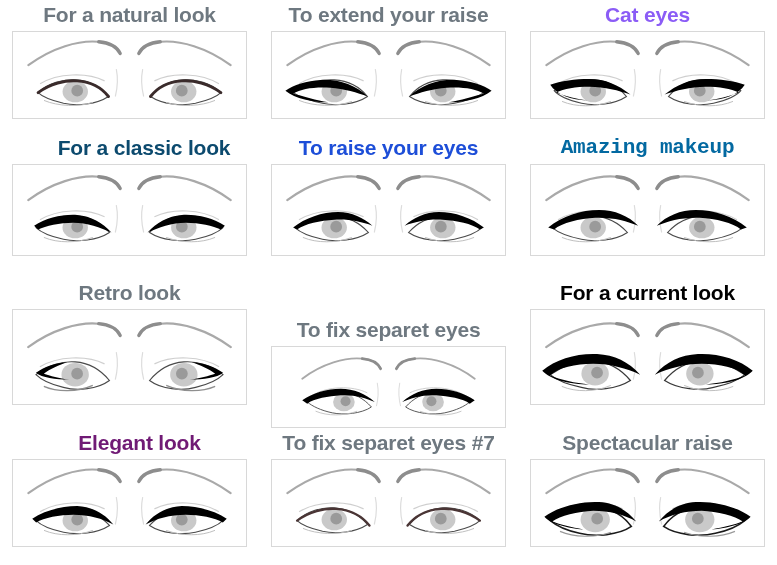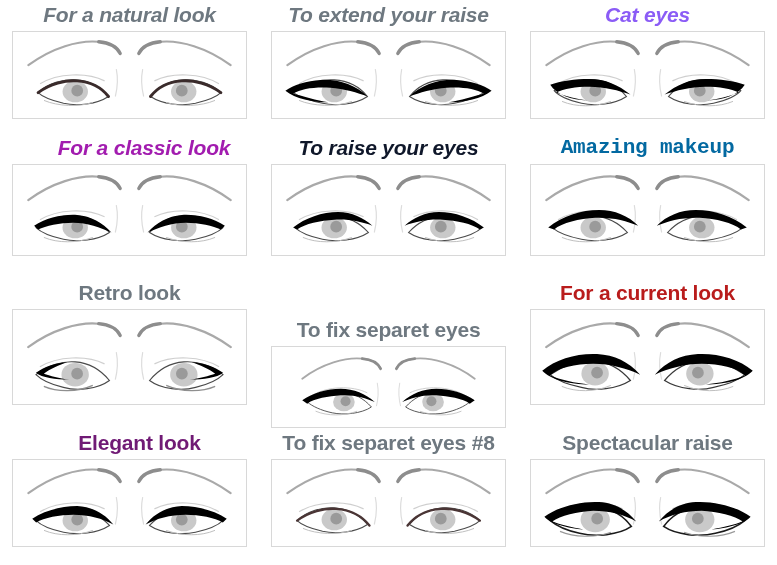--- a/index.html
+++ b/index.html
@@ -31,21 +31,21 @@
     color: #6e7880;
     font-size: 21px;
     font-weight: bold;
     line-height: 26px;
     letter-spacing: -0.2px;
     white-space: nowrap;
     text-align: center;
     padding-top: 2px;
     margin-bottom: 3px;
   }
-  .italic .cell-title { font-style: italic; }
+  .italic .cell-title { }
   .panel {
     width: 235px;
     height: 88px;
     border: 1px solid #d8d8d8;
     background: #ffffff;
     box-sizing: border-box;
     overflow: hidden;
   }
   .panel svg { display: block; width: 100%; height: 100%; }
 
@@ -140,21 +140,21 @@
           <ellipse cx="173" cy="61" rx="13" ry="11" fill="#c9c9c9"></ellipse>
           <ellipse cx="171" cy="60" rx="6" ry="6" fill="#9a9a9a"></ellipse>
           <path d="M217 54 C207 50 191 48 177 48 C161 48 147 54 135 64 C147 60 161 56 177 56 C191 56 203 58 211 62 C201 66 189 69 179 70 C195 70 211 64 217 54 Z" fill="#000000"></path>
           <path d="M205 71 C191 77 171 77 155 71" fill="none" stroke="#bdbdbd" stroke-width="1"></path>
         </g>
       </svg>
     </div>
   </div>
 
   <div class="cell italic r2">
-    <div class="cell-title" style="color: #a21caf; margin-left: 29px;">For a classic look</div>
+    <div class="cell-title" style="color: #0c4a6e; margin-left: 29px;">For a classic look</div>
     <div class="panel" style="border-color: rgb(216, 216, 216);">
       <svg viewBox="0 0 235 92" xmlns="http://www.w3.org/2000/svg">
         <g>
           <path d="M14 36 C38 18 66 10 86 12 C98 13 104 17 107 22" fill="none" stroke="#a9a9a9" stroke-width="2.2" stroke-linecap="round"></path>
           <path d="M86 12 C98 13 105 18 108 24" fill="none" stroke="#8d8d8d" stroke-width="3.4" stroke-linecap="round"></path>
           <path d="M26 56 C44 45 74 44 92 53" fill="none" stroke="#cfcfcf" stroke-width="1.2"></path>
           <path d="M104 41 C106 51 105 61 103 69" fill="none" stroke="#dcdcdc" stroke-width="1.2"></path>
           <path d="M22 64 C34 55 50 51 62 52 C76 53 88 59 97 69 C85 77 64 79 50 76 C37 73 27 69 22 64 Z" fill="#ffffff" stroke="#4a4a4a" stroke-width="1.1"></path>
           <ellipse cx="62" cy="64" rx="13" ry="11" fill="#c9c9c9"></ellipse>
           <ellipse cx="64" cy="63" rx="6" ry="6" fill="#9a9a9a"></ellipse>
@@ -168,21 +168,21 @@
           <ellipse cx="173" cy="64" rx="13" ry="11" fill="#c9c9c9"></ellipse>
           <ellipse cx="171" cy="63" rx="6" ry="6" fill="#9a9a9a"></ellipse>
           <path d="M215 62 C203 54 185 50 171 51 C157 52 145 59 136 69 C147 64 161 59 175 59 C189 59 203 62 211 66 Z" fill="#000000"></path>
           <path d="M205 74 C191 80 171 80 155 74" fill="none" stroke="#bdbdbd" stroke-width="1"></path>
         </g>
       </svg>
     </div>
   </div>
 
   <div class="cell italic r2">
-    <div class="cell-title" style="color: #0f172a;">To raise your eyes</div>
+    <div class="cell-title" style="color: #1d4ed8;">To raise your eyes</div>
     <div class="panel" style="border-color: rgb(216, 216, 216);">
       <svg viewBox="0 0 235 92" xmlns="http://www.w3.org/2000/svg">
         <g>
           <path d="M14 36 C38 18 66 10 86 12 C98 13 104 17 107 22" fill="none" stroke="#a9a9a9" stroke-width="2.2" stroke-linecap="round"></path>
           <path d="M86 12 C98 13 105 18 108 24" fill="none" stroke="#8d8d8d" stroke-width="3.4" stroke-linecap="round"></path>
           <path d="M26 56 C44 45 74 44 92 53" fill="none" stroke="#cfcfcf" stroke-width="1.2"></path>
           <path d="M104 41 C106 51 105 61 103 69" fill="none" stroke="#dcdcdc" stroke-width="1.2"></path>
           <path d="M22 64 C34 55 50 51 62 52 C76 53 88 59 97 69 C85 77 64 79 50 76 C37 73 27 69 22 64 Z" fill="#ffffff" stroke="#4a4a4a" stroke-width="1.1"></path>
           <ellipse cx="62" cy="64" rx="13" ry="11" fill="#c9c9c9"></ellipse>
           <ellipse cx="64" cy="63" rx="6" ry="6" fill="#9a9a9a"></ellipse>
@@ -280,21 +280,21 @@
           <ellipse cx="171" cy="66" rx="13" ry="11" fill="#c9c9c9"></ellipse>
           <ellipse cx="169" cy="65" rx="6" ry="6" fill="#9a9a9a"></ellipse>
           <path d="M221 64 C209 55 191 50 175 50 C159 50 145 56 134 66 C145 61 159 57 175 58 C189 59 207 62 215 68 Z" fill="#000000"></path>
           <path d="M205 77 C191 83 171 83 155 77" fill="none" stroke="#bdbdbd" stroke-width="1"></path>
         </g>
       </svg>
     </div>
   </div>
 
   <div class="cell r3">
-    <div class="cell-title" style="color: #b91c1c;">For a current look</div>
+    <div class="cell-title" style="color: #000000;">For a current look</div>
     <div class="panel" style="border-color: rgb(216, 216, 216);">
       <svg viewBox="0 0 235 96" xmlns="http://www.w3.org/2000/svg">
         <g>
           <path d="M14 38 C38 20 66 12 86 14 C98 15 104 19 107 24" fill="none" stroke="#a9a9a9" stroke-width="2.2" stroke-linecap="round"></path>
           <path d="M86 14 C98 15 105 20 108 26" fill="none" stroke="#8d8d8d" stroke-width="3.4" stroke-linecap="round"></path>
           <path d="M26 58 C44 47 74 46 92 55" fill="none" stroke="#cfcfcf" stroke-width="1.2"></path>
           <path d="M104 43 C106 53 105 63 103 71" fill="none" stroke="#dcdcdc" stroke-width="1.2"></path>
           <path d="M18 66 C34 55 50 51 62 52 C78 53 90 60 100 72 C86 81 64 83 50 79 C35 76 24 71 18 66 Z" fill="#ffffff" stroke="#3a3a3a" stroke-width="1.3"></path>
           <ellipse cx="64" cy="65" rx="14" ry="12" fill="#c9c9c9"></ellipse>
           <ellipse cx="66" cy="64" rx="6" ry="6" fill="#9a9a9a"></ellipse>
@@ -336,21 +336,21 @@
           <ellipse cx="173" cy="62" rx="13" ry="11" fill="#c9c9c9"></ellipse>
           <ellipse cx="171" cy="61" rx="6" ry="6" fill="#9a9a9a"></ellipse>
           <path d="M217 60 C205 52 187 47 171 47 C155 48 143 55 134 66 C145 60 159 56 175 56 C189 56 205 59 213 64 Z" fill="#000000"></path>
           <path d="M205 72 C191 78 171 78 155 72" fill="none" stroke="#bdbdbd" stroke-width="1"></path>
         </g>
       </svg>
     </div>
   </div>
 
   <div class="cell r4">
-    <div class="cell-title" style="color: rgb(110, 120, 128);">To fix separet eyes #8</div>
+    <div class="cell-title" style="color: rgb(110, 120, 128);">To fix separet eyes #7</div>
     <div class="panel" style="border-color: rgb(216, 216, 216);">
       <svg viewBox="0 0 235 88" xmlns="http://www.w3.org/2000/svg">
         <g>
           <path d="M14 34 C38 16 66 8 86 10 C98 11 104 15 107 20" fill="none" stroke="#a9a9a9" stroke-width="2.2" stroke-linecap="round"></path>
           <path d="M86 10 C98 11 105 16 108 22" fill="none" stroke="#8d8d8d" stroke-width="3.4" stroke-linecap="round"></path>
           <path d="M26 53 C44 42 74 41 92 50" fill="none" stroke="#cfcfcf" stroke-width="1.2"></path>
           <path d="M104 38 C106 48 105 58 103 66" fill="none" stroke="#dcdcdc" stroke-width="1.2"></path>
           <path d="M24 62 C34 52 50 48 62 49 C76 50 88 56 96 66 C84 74 64 76 50 73 C38 70 29 67 24 62 Z" fill="#ffffff" stroke="#4a4a4a" stroke-width="1.1"></path>
           <ellipse cx="62" cy="61" rx="13" ry="11" fill="#c9c9c9"></ellipse>
           <ellipse cx="64" cy="60" rx="6" ry="6" fill="#9a9a9a"></ellipse>

